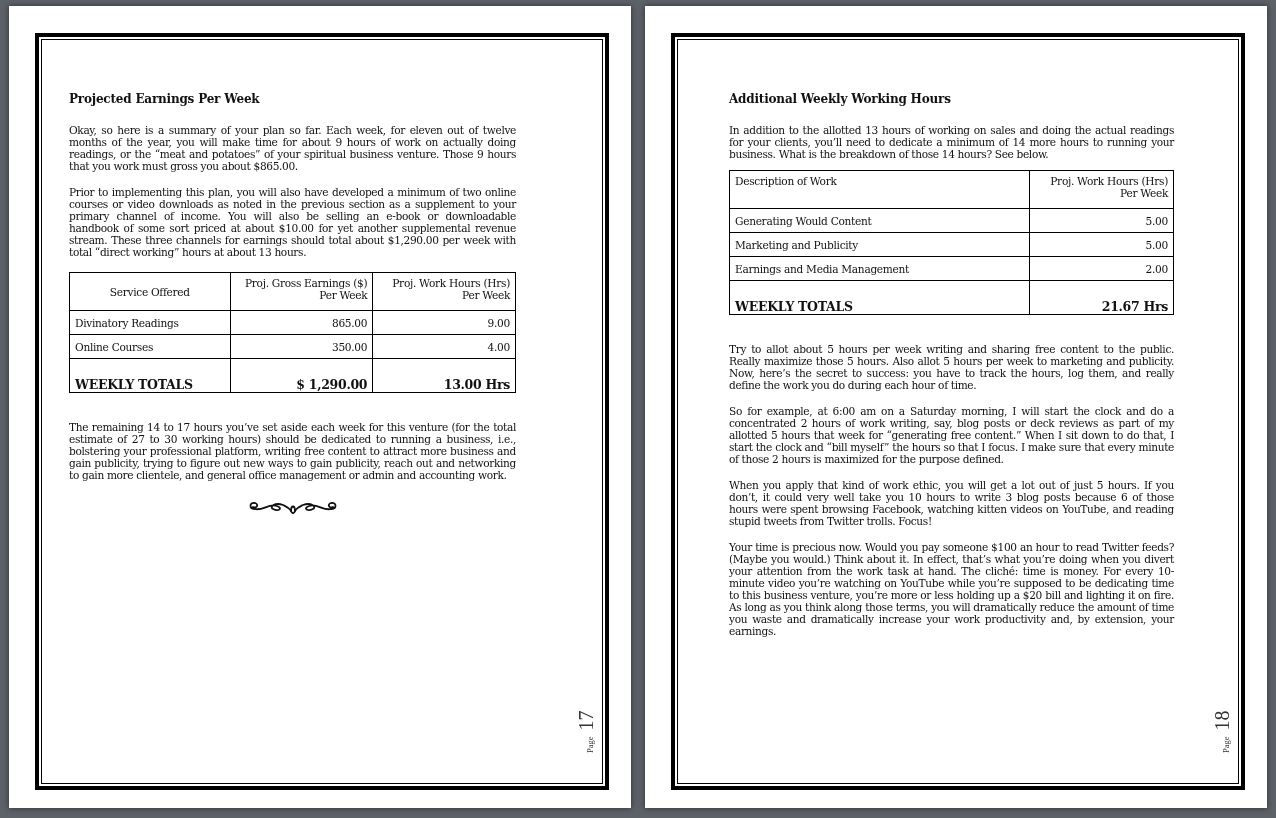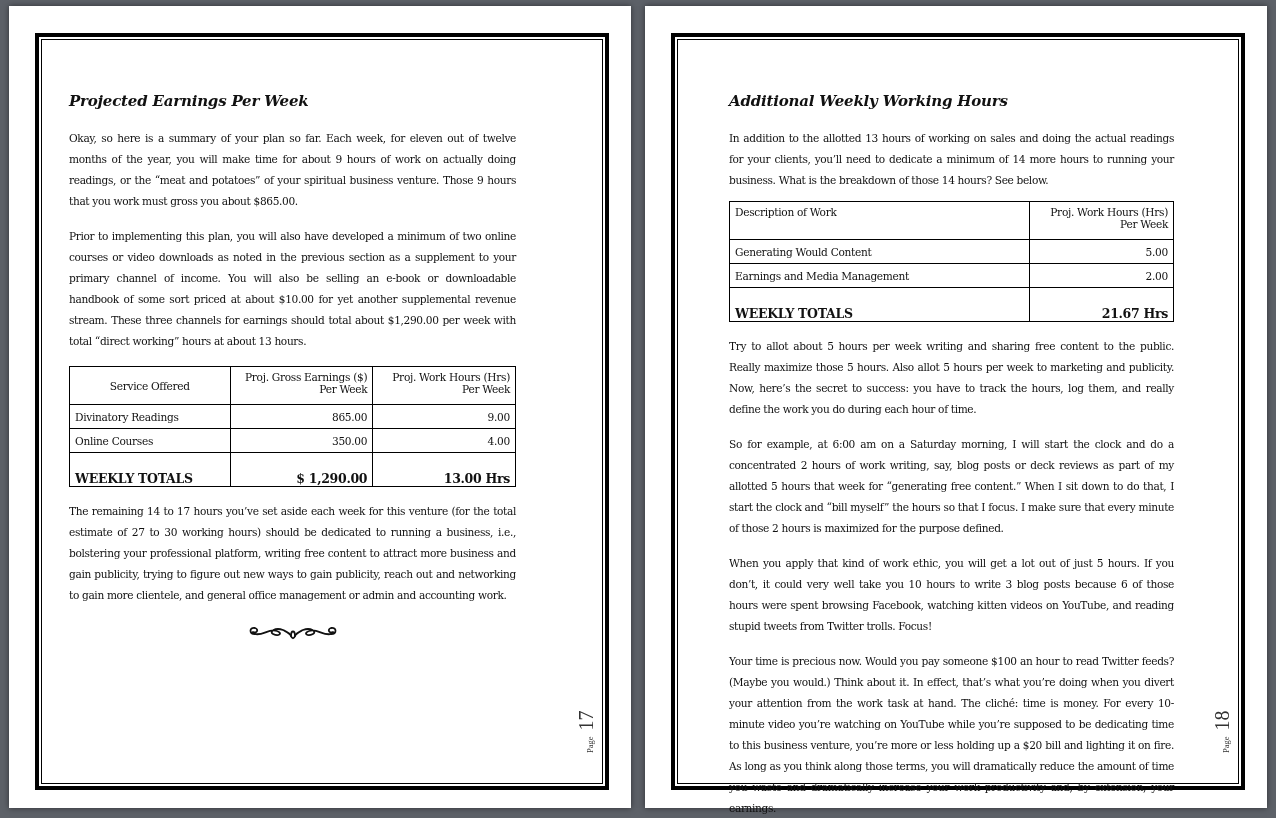--- a/index.html
+++ b/index.html
@@ -32,39 +32,38 @@
     border: 1px solid #000;
   }
   .content {
     position: absolute;
     left: 60px; top: 86px;
     width: 447px;
   }
   .heading {
     font-family: "DejaVu Serif", serif;
     font-weight: bold;
-    font-size: 15px;
+    font-size: 12px;
     letter-spacing: -0.2px;
     margin-bottom: 18px;
     color: #111;
-    font-style: italic;
   }
   .para {
     font-size: 10.6px;
-    line-height: 21px;
+    line-height: 12px;
     text-align: justify;
     letter-spacing: -0.35px;
     margin-bottom: 14px;
   }
   table.data {
     border-collapse: collapse;
     width: 100%;
     font-size: 10.6px;
     letter-spacing: -0.3px;
-    margin: 4px 0 14px 0;
+    margin: 4px 0 28px 0;
     border-radius: 18px;
   }
   table.data td {
     border: 1px solid #000;
     padding: 3px 5px;
     vertical-align: middle;
     height: 24px;
   }
   table.data td.num { text-align: right; }
   table.data tr.head td { height: 38px; }
@@ -184,20 +183,24 @@
         <td class="num top">
           <div>Proj. Work Hours (Hrs)</div>
           <div>Per Week</div>
         </td>
       </tr>
       <tr>
         <td>Generating Would Content</td>
         <td class="num">5.00</td>
       </tr>
       <tr>
+        <td>Marketing and Publicity</td>
+        <td class="num">5.00</td>
+      </tr>
+      <tr>
         <td>Earnings and Media Management</td>
         <td class="num">2.00</td>
       </tr>
       <tr class="total">
         <td>WEEKLY TOTALS</td>
         <td class="num">21.67 Hrs</td>
       </tr>
     </tbody>
       </table>
 

